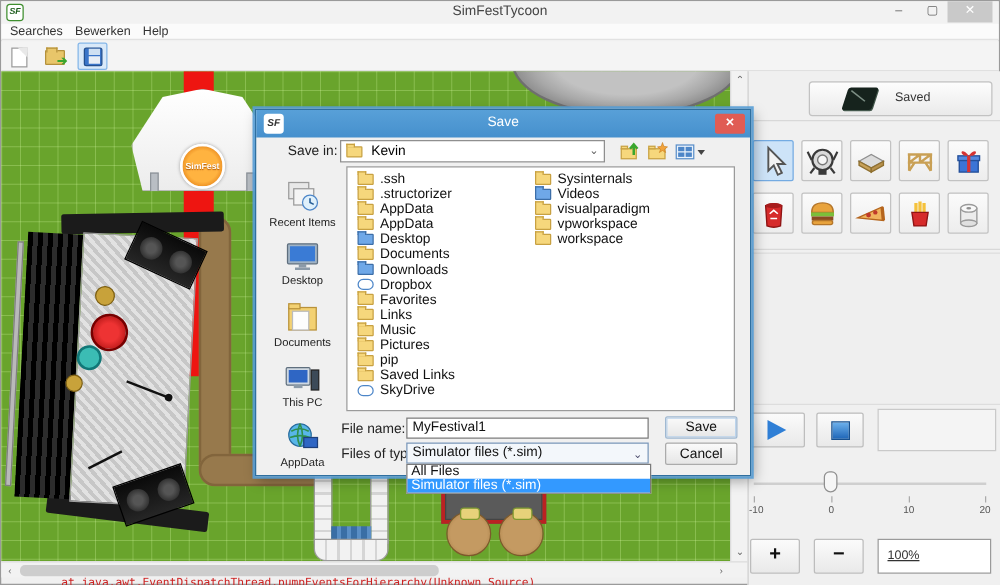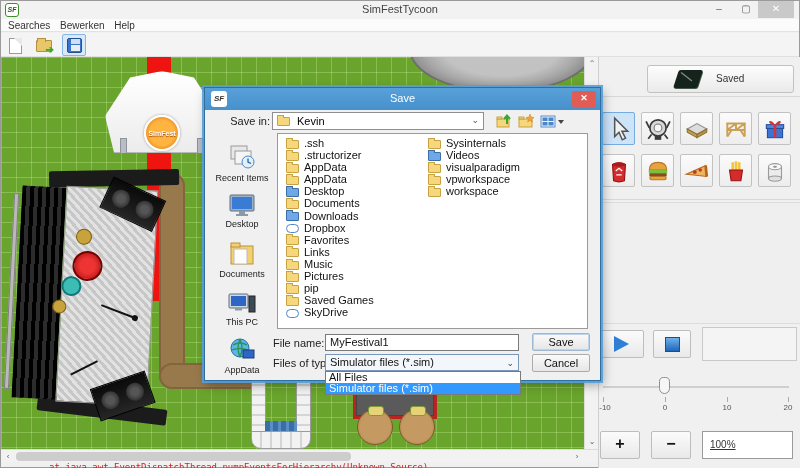--- a/index.html
+++ b/index.html
@@ -437,21 +437,21 @@
         <div class="fitem"><span class="fold"></span><span>AppData</span></div>
         <div class="fitem"><span class="fold blue"></span><span>Desktop</span></div>
         <div class="fitem"><span class="fold"></span><span>Documents</span></div>
         <div class="fitem"><span class="fold blue"></span><span>Downloads</span></div>
         <div class="fitem"><span class="fold cloud"></span><span>Dropbox</span></div>
         <div class="fitem"><span class="fold"></span><span>Favorites</span></div>
         <div class="fitem"><span class="fold"></span><span>Links</span></div>
         <div class="fitem"><span class="fold"></span><span>Music</span></div>
         <div class="fitem"><span class="fold"></span><span>Pictures</span></div>
         <div class="fitem"><span class="fold"></span><span>pip</span></div>
-        <div class="fitem"><span class="fold"></span><span>Saved Games</span></div>
+        <div class="fitem"><span class="fold"></span><span>Saved Links</span></div>
         <div class="fitem"><span class="fold cloud"></span><span>SkyDrive</span></div>
       </div>
       <div class="fcol fcol2">
         <div class="fitem"><span class="fold"></span><span>Sysinternals</span></div>
         <div class="fitem"><span class="fold blue"></span><span>Videos</span></div>
         <div class="fitem"><span class="fold"></span><span>visualparadigm</span></div>
         <div class="fitem"><span class="fold"></span><span>vpworkspace</span></div>
         <div class="fitem"><span class="fold"></span><span>workspace</span></div>
       </div>
     </div>

